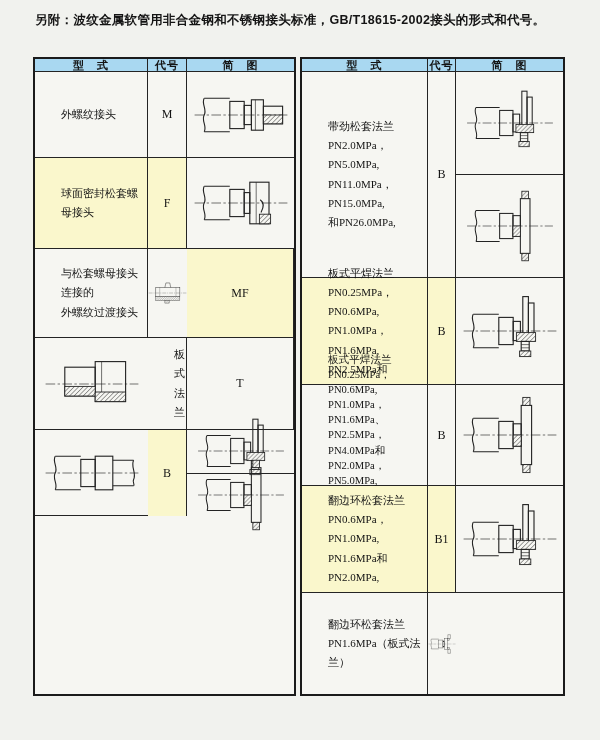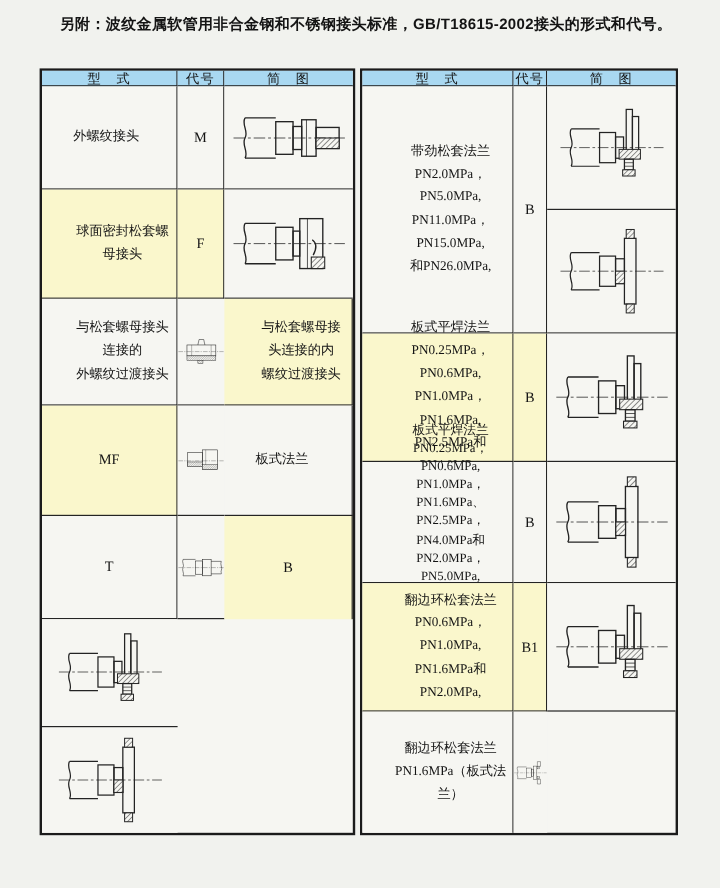--- a/index.html
+++ b/index.html
@@ -1,25 +1,25 @@
 <!DOCTYPE html>
 <html><head>
 <meta charset="utf-8">
 <style>
   html,body{margin:0;padding:0;}
   body{width:600px;height:740px;overflow:hidden;background:#eceeea;}
-  .page{position:relative;width:600px;height:740px;background:#f1f2ee;font-family:"Liberation Serif",serif;color:#141414;text-align:center;}
+  .page{position:relative;width:600px;height:740px;background:#f1f2ee;font-family:"Liberation Serif",serif;color:#141414;}
   .title{position:absolute;left:35px;top:12px;width:540px;font-family:"Liberation Sans",sans-serif;font-weight:bold;font-size:12.5px;letter-spacing:.3px;}
   .tbl{position:absolute;top:57px;height:639px;border:2px solid #1b1b1b;display:grid;background:#f6f6f2;box-sizing:border-box;}
   .tbl-left{left:33px;width:263px;grid-template-columns:113px 39px 1fr;grid-template-rows:13px 86px 91px 89px 92px 86px 1fr;}
   .tbl-right{left:300px;width:265px;grid-template-columns:126px 28px 1fr;grid-template-rows:13px 206px 107px 101px 107px 1fr;}
   .c{border-right:1px solid #242424;border-bottom:1px solid #242424;background:#f6f6f2;min-width:0;min-height:0;box-sizing:border-box;}
   .c.last-col{border-right:none;}
   .c.last-row{border-bottom:none;}
-  .hd{background:#a9d8f1;display:flex;align-items:center;justify-content:center;font-family:"Liberation Sans",sans-serif;font-weight:normal;font-size:11px;letter-spacing:1px;}
+  .hd{background:#a9d8f1;display:flex;align-items:center;justify-content:center;font-family:"Liberation Sans",sans-serif;font-weight:bold;font-size:11px;letter-spacing:1px;}
   .type{display:flex;align-items:center;padding:4px 4px 4px 26px;}
   .type-text{white-space:pre-line;font-size:11px;line-height:1.75;}
   .type.dense .type-text{line-height:1.42;font-size:10.6px;}
   .code{display:flex;align-items:center;justify-content:center;font-size:12px;}
   .y{background:#faf7cc;}
   .sk{display:flex;align-items:center;justify-content:center;}
   .split{display:flex;flex-direction:column;width:100%;height:100%;}
   .half{flex:1;display:flex;align-items:center;justify-content:center;min-height:0;}
   .half + .half{border-top:1px solid #242424;}
   .sk svg{width:102px;height:80px;}
@@ -153,24 +153,20 @@
     <div class="c type">
         <div class="type-text">与松套螺母接头连接的
 外螺纹过渡接头</div>
       </div>
     <div class="c sk last-col">
         <svg viewBox="0 0 120 100">
           <use href="#s-mm"></use>
         </svg>
       </div>
 
-    <div class="c type y">
-        <div class="type-text">与松套螺母接头连接的内
-螺纹过渡接头</div>
-      </div>
     <div class="c code y">MF</div>
     <div class="c sk last-col">
         <svg viewBox="0 0 120 100">
           <use href="#s-mf"></use>
         </svg>
       </div>
 
     <div class="c type">
         <div class="type-text">板式法兰</div>
       </div>

